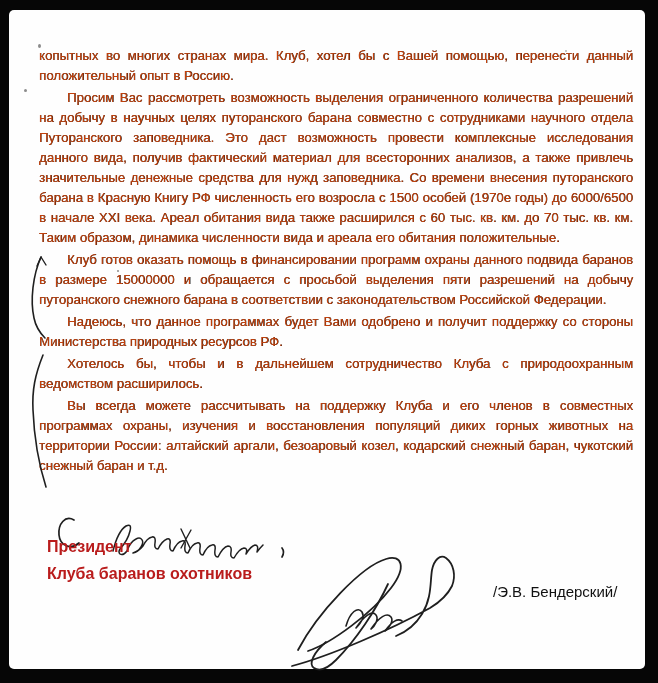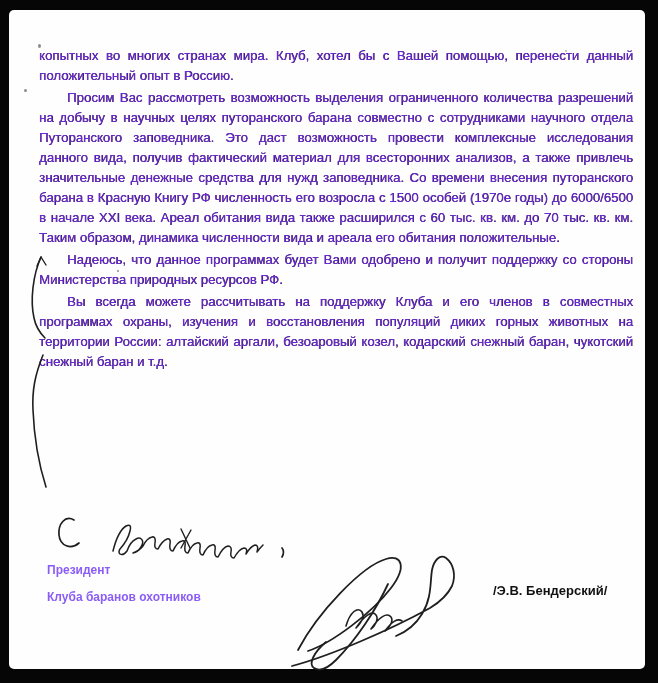--- a/index.html
+++ b/index.html
@@ -16,43 +16,43 @@
   }
   .page {
     position: absolute;
     left: 9px; top: 10px; right: 13px; bottom: 14px;
     background: #fefefe;
     border-radius: 5px;
   }
   .body-text {
     position: absolute;
     left: 30px; right: 12px; top: 36px;
-    color: #6d28d9;
+    color: #c2410c;
     font-size: 13.2px;
     line-height: 20px;
     text-align: justify;
     text-shadow: 0.35px 0 0 #1a1a1a;
   }
   .para { margin: 0 0 2px 0; text-indent: 28px; }
   .para.cont { text-indent: 0; }
   .margin-marks, .salutation-svg, .signature-svg { position: absolute; }
   .margin-marks { left: 12px; top: 240px; }
   .salutation-svg { left: 41px; top: 498px; }
   .signature-svg { left: 271px; top: 538px; }
   .sig-left {
-    position: absolute; left: 38px; top: 552px;
-    color: #8b5cf6;
-    font-size: 12px; font-weight: 700;
+    position: absolute; left: 38px; top: 528px;
+    color: #b91c1c;
+    font-size: 16px; font-weight: 700;
     line-height: 17px;
   }
   .sig-left .line { margin-bottom: 10px; white-space: nowrap; }
   .sig-name {
     position: absolute; left: 484px; top: 573px;
     color: #111;
-    font-size: 13px; font-weight: 700;
+    font-size: 15px; font-weight: 400;
     white-space: nowrap;
   }
   .speckle {
     position: absolute;
     width: 3px; height: 3px;
     border-radius: 50%;
     background: #8c8c8c;
   }
   .speckle.s1 { left: 29px; top: 34px; width: 3px; height: 4px; }
   .speckle.s2 { left: 15px; top: 79px; }
@@ -62,21 +62,23 @@
 </style>
 </head>
 <body>
 
 <div class="scan">
   <div class="page">
 
     <div class="body-text">
       <p class="para cont">копытных во многих странах мира.  Клуб, хотел бы с Вашей помощью, перенести данный положительный опыт в Россию.</p>
       <p class="para">Просим Вас рассмотреть возможность выделения ограниченного количества разрешений на добычу в научных целях путоранского барана совместно с сотрудниками научного отдела Путоранского заповедника. Это даст возможность провести комплексные исследования данного вида, получив фактический материал для всесторонних анализов, а также привлечь значительные денежные средства для нужд заповедника.  Со времени внесения путоранского барана в Красную Книгу РФ численность его возросла с 1500 особей (1970е годы) до 6000/6500 в начале XXI века. Ареал обитания вида также расширился с 60 тыс. кв. км. до 70 тыс. кв. км. Таким образом, динамика численности вида и ареала его обитания положительные.</p>
+      <p class="para">Клуб готов оказать помощь в финансировании программ охраны данного подвида баранов в размере 15000000 и обращается с просьбой выделения пяти разрешений на добычу путоранского снежного барана в соответствии с законодательством Российской Федерации.</p>
       <p class="para">Надеюсь, что данное программах будет Вами одобрено и  получит поддержку со стороны Министерства природных ресурсов РФ.</p>
+      <p class="para">Хотелось бы, чтобы и в дальнейшем сотрудничество Клуба с природоохранным ведомством расширилось.</p>
       <p class="para">Вы всегда можете рассчитывать на поддержку Клуба и его членов в совместных программах охраны, изучения и восстановления популяций диких горных животных на территории России: алтайский аргали, безоаровый козел, кодарский снежный баран, чукотский снежный баран и т.д.</p>
     </div>
 
     <svg class="margin-marks" width="45" height="260" viewBox="0 0 45 260">
       <path class="ink" stroke-width="1.6" d="M 20,7 C 12,25 9,50 13,68 C 15,78 19,83 24,88"></path>
       <path class="ink" stroke-width="1.4" d="M 20,7 L 16,16 M 20,7 L 25,15"></path>
       <path class="ink" stroke-width="1.6" d="M 22,105 C 14,125 11,140 12,160 C 13,185 18,215 25,237"></path>
     </svg>
 
     <svg class="salutation-svg" role="img" width="250" height="52" viewBox="0 0 250 52" aria-label="С уважением,">

